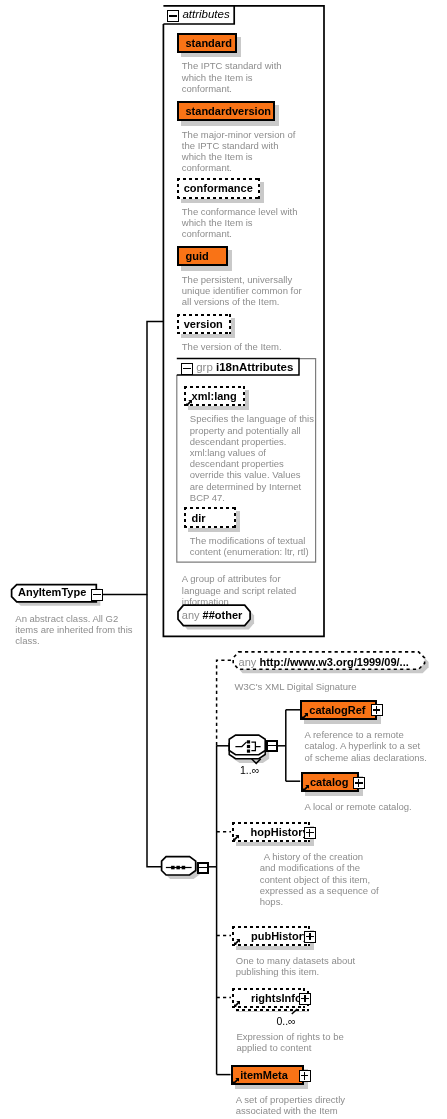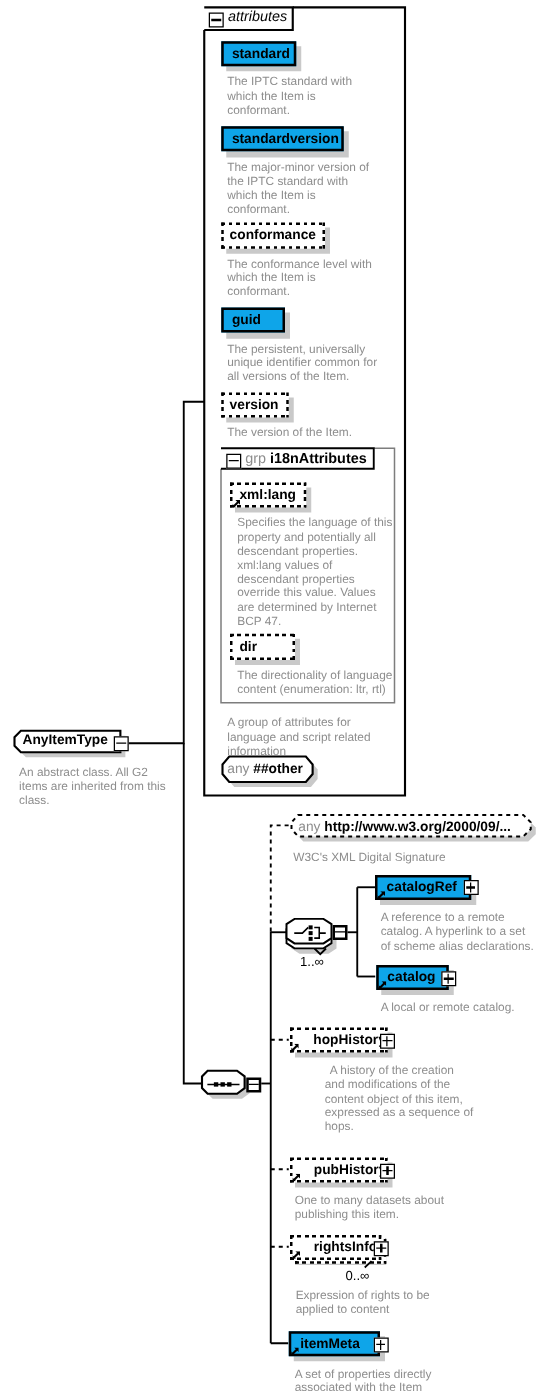--- a/index.html
+++ b/index.html
@@ -5,21 +5,21 @@
 <style>
   html,body{margin:0;padding:0;background:#ffffff;}
   body{width:447px;height:1119px;position:relative;overflow:hidden;
        font-family:"Liberation Sans",sans-serif;}
   #stage{position:absolute;left:0;top:0;width:447px;height:1119px;text-decoration:underline;}
 
   
   svg#wires{position:absolute;left:0;top:0;width:447px;height:1119px;}
 
   
-  .nd{position:absolute;box-sizing:border-box;background:#0ea5e9;border:2px solid #000;
+  .nd{position:absolute;box-sizing:border-box;background:#f97316;border:2px solid #000;
       height:20.4px;min-width:51px;padding:0 8px 0 7px;display:flex;align-items:center;
       font-size:11px;font-weight:bold;color:#000;white-space:nowrap;z-index:6;}
   .nd.opt{border:none;padding:0 10px 0 7.2px;
       background-image:
         repeating-linear-gradient(to right,#000 0 3px,transparent 3px 6px),
         repeating-linear-gradient(to right,#000 0 3px,transparent 3px 6px),
         repeating-linear-gradient(to bottom,#000 0 3px,transparent 3px 6px),
         repeating-linear-gradient(to bottom,#000 0 3px,transparent 3px 6px);
       background-size:100% 2px,100% 2px,2px 100%,2px 100%;
       background-position:0 0,0 100%,0 0,100% 0;
@@ -120,21 +120,21 @@
   <div class="nd opt" style="left:184.4px;top:385.8px;width:60.3px;">xml:lang</div>
   <svg class="refarr" style="left:186px;top:399.6px;" viewBox="0 0 6 6">
     <path d="M2.3,0 L6,0 L6,3.7 Z" fill="#000"></path>
     <path d="M0.1,4.8 L4.2,0.7 L5.4,1.9 L1.3,6.0 Z" fill="#000"></path>
     <path d="M-0.1,5.9 L-0.1,3.0 L2.8,5.9 Z" fill="#000"></path>
   </svg>
   <div class="desc" style="left:189.8px;top:413.3px;width:126px;">Specifies the language of this property and potentially all descendant properties. xml:lang values of descendant properties override this value. Values are determined by Internet BCP 47.</div>
 
   <div class="sh" style="left:188.4px;top:511.4px;width:51.3px;height:20.5px;"></div>
   <div class="nd opt" style="left:184.4px;top:507.4px;width:51.3px;">dir</div>
-  <div class="desc" style="left:189.8px;top:534.9px;width:126px;">The directionality of language content (enumeration: ltr, rtl)</div>
+  <div class="desc" style="left:189.8px;top:534.9px;width:126px;">The modifications of textual content (enumeration: ltr, rtl)</div>
 
   <div class="desc" style="left:181.8px;top:573.3px;width:118px;">A group of attributes for language and script related information</div>
 
   <svg style="position:absolute;left:172px;top:600px;width:90px;height:34px;z-index:5;" viewBox="0 0 90 34">
     <path d="M11.4,5.2 L72.7,5.2 L78.1,11.6 L78.1,19.2 L72.7,25.6 L11.4,25.6 L6,19.2 L6,11.6 Z" fill="#c9c9c9" stroke="none" transform="translate(4,4)"></path>
     <path d="M11.4,5.2 L72.7,5.2 L78.1,11.6 L78.1,19.2 L72.7,25.6 L11.4,25.6 L6,19.2 L6,11.6 Z" fill="#fff" stroke="#000" stroke-width="1.7"></path>
   </svg>
   <div class="anybox" style="left:181.8px;top:605.5px;"><span class="pre">any</span>&nbsp;<span class="val">##other</span></div>
 
   <svg style="position:absolute;left:6px;top:580px;width:100px;height:30px;z-index:5;" viewBox="0 0 100 30">
@@ -142,21 +142,21 @@
     <path d="M10.7,4.6 L90.3,4.6 L90.3,21.8 L10.7,21.8 L5.6,16.7 L5.6,9.7 Z" fill="#fff" stroke="#000" stroke-width="1.7"></path>
   </svg>
   <div style="position:absolute;left:18px;top:585.5px;font-size:11px;font-weight:bold;color:#000;z-index:7;white-space:nowrap;">AnyItemType</div>
   <div class="tg" style="left:91.3px;top:588.6px;"></div>
   <div class="desc" style="left:15.3px;top:612.5px;width:126px;">An abstract class. All G2 items are inherited from this class.</div>
 
   <svg style="position:absolute;left:228px;top:646px;width:205px;height:32px;z-index:5;" viewBox="0 0 205 32">
     <path d="M10.6,5.9 L190.6,5.9 L196.6,11.9 L196.6,17.3 L190.6,23.2 L10.6,23.2 L5.2,17.3 L5.2,11.9 Z" fill="#c9c9c9" stroke="none" transform="translate(4,4)"></path>
     <path d="M10.6,5.9 L190.6,5.9 L196.6,11.9 L196.6,17.3 L190.6,23.2 L10.6,23.2 L5.2,17.3 L5.2,11.9 Z" fill="#fff" stroke="#000" stroke-width="1.6" stroke-dasharray="3.2 3.2"></path>
   </svg>
-  <div class="anybox" style="left:238.6px;top:652.2px;"><span class="pre">any</span>&nbsp;<span class="val">http://www.w3.org/2000/09/...</span></div>
+  <div class="anybox" style="left:238.6px;top:652.2px;"><span class="pre">any</span>&nbsp;<span class="val">http://www.w3.org/1999/09/...</span></div>
   <div class="desc" style="left:234.6px;top:680.5px;width:160px;">W3C's XML Digital Signature</div>
 
   <svg style="position:absolute;left:224px;top:730px;width:62px;height:38px;z-index:5;" viewBox="224 730 62 38">
 
     <path d="M235.6,739.1 L258.8,739.1 L265.2,743.3 L265.2,754.5 L258.8,758.7 L235.6,758.7 L229.2,754.5 L229.2,743.3 Z" fill="#c9c9c9" stroke="none" transform="translate(4,4.2)"></path>
     <path d="M251.6,758.8 L256.2,763.4 L260.8,758.8" fill="none" stroke="#000" stroke-width="1.5"></path>
     <path d="M235.6,739.1 L258.8,739.1 L265.2,743.3 L265.2,754.5 L258.8,758.7 L235.6,758.7 L229.2,754.5 L229.2,743.3 Z" fill="#fff" stroke="#000" stroke-width="1.5"></path>
     <path d="M235.6,735.1 L258.8,735.1 L265.2,739.3 L265.2,750.5 L258.8,754.7 L235.6,754.7 L229.2,750.5 L229.2,739.3 Z" fill="#fff" stroke="#000" stroke-width="1.6"></path>
     <g>
       <path d="M235.4,746.5 L241.9,746.5 L246.6,741.9" fill="none" stroke="#000" stroke-width="1.25"></path>

